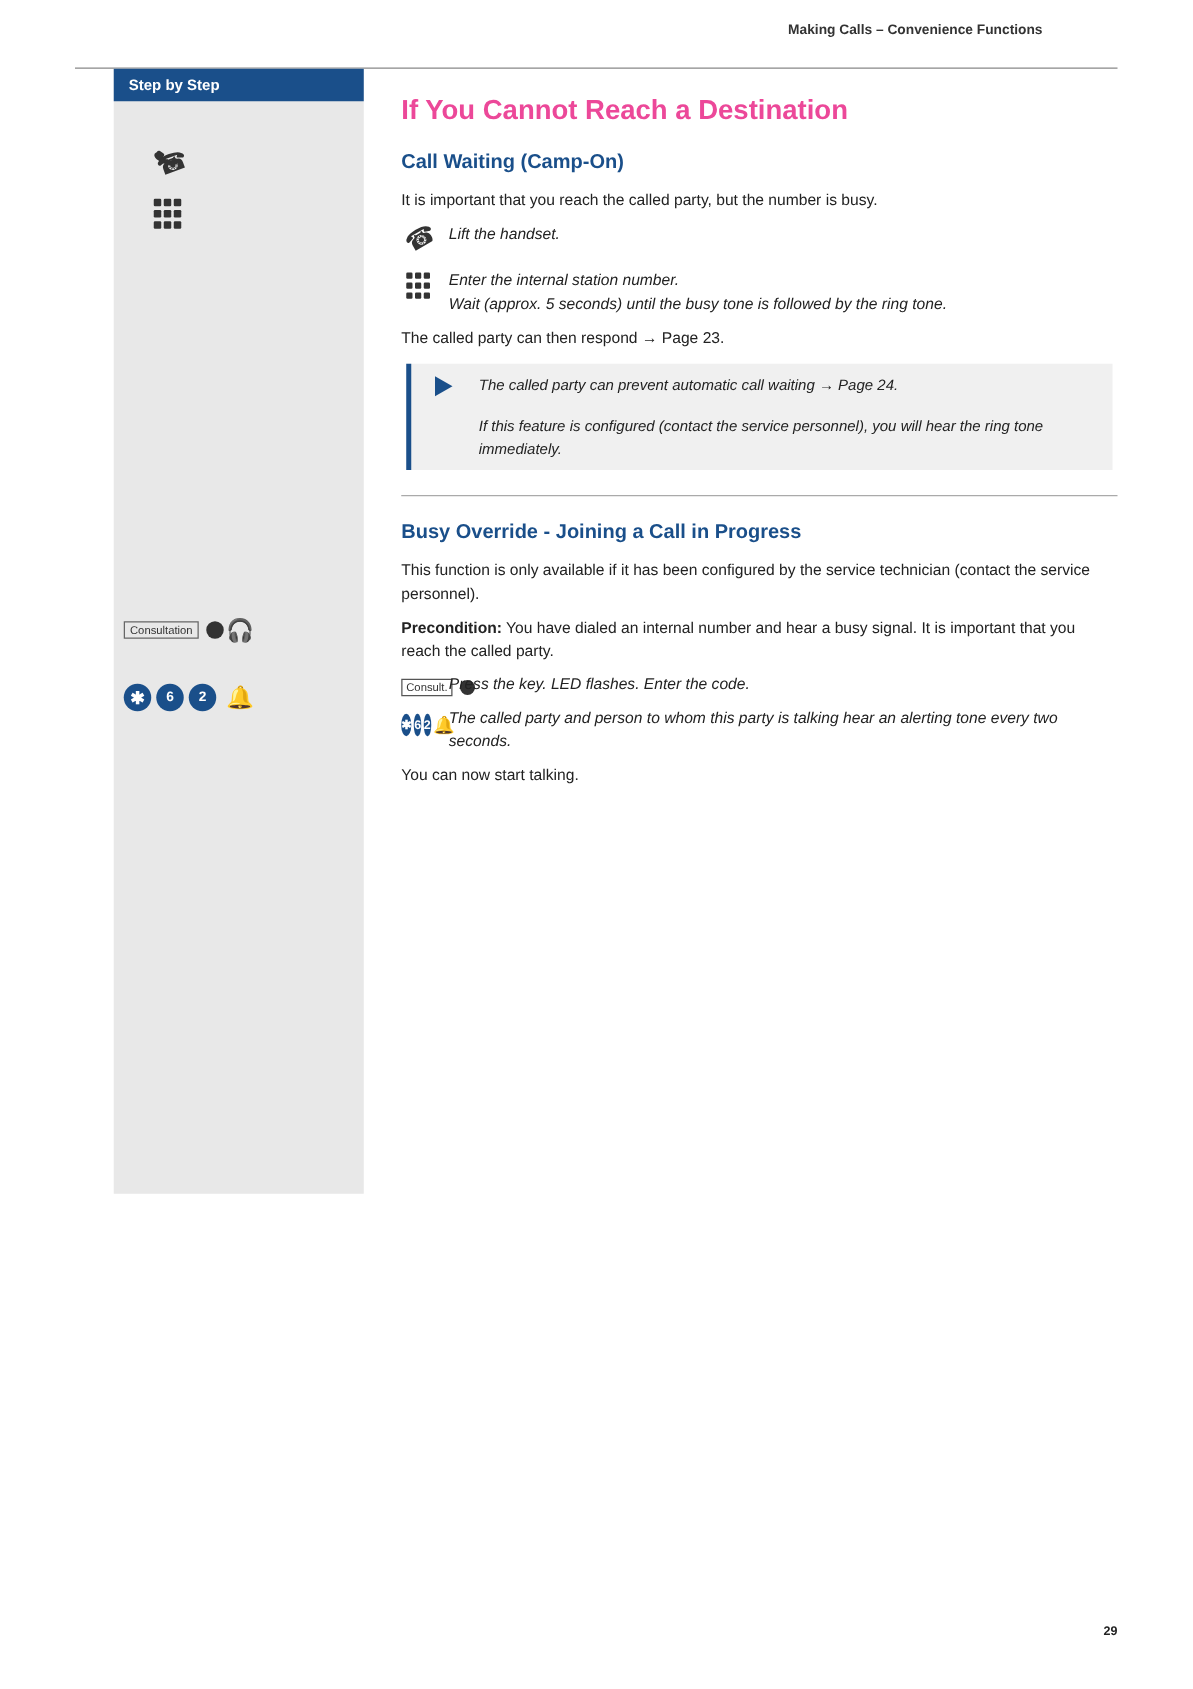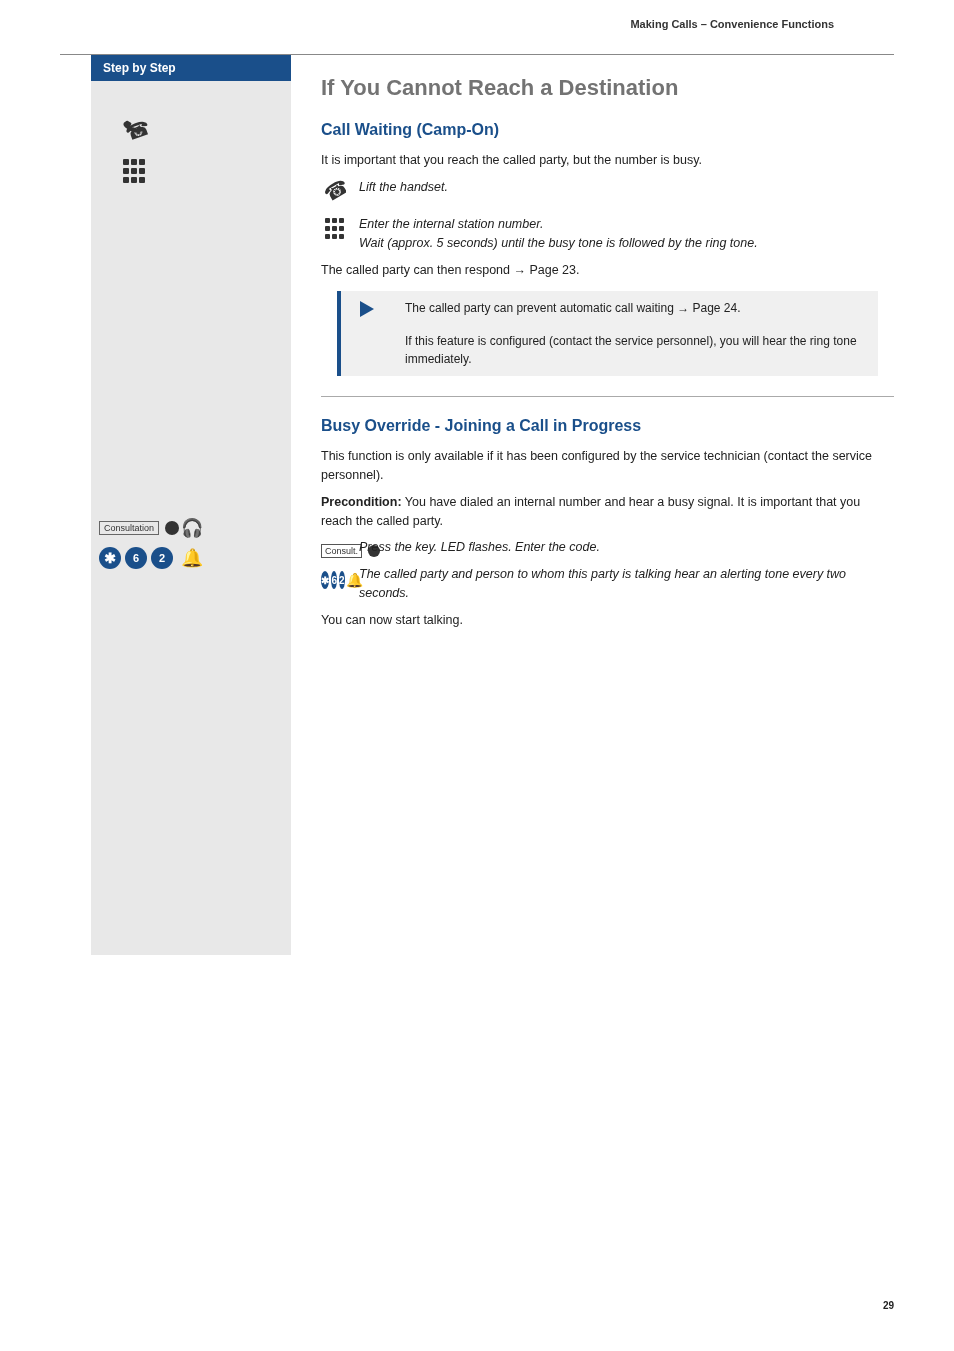--- a/index.html
+++ b/index.html
@@ -84,21 +84,21 @@
     .key-6b { background: #1a4f8a; }
 
     .content-area {
       flex: 1;
       padding: 0 0 40px 30px;
     }
 
     .main-title {
       font-size: 22px;
       font-weight: bold;
-      color: #737373;
+      color: #ec4899;
       margin: 20px 0 20px 0;
       line-height: 1.2;
     }
 
     .section-title {
       font-size: 16px;
       font-weight: bold;
       color: #1a4f8a;
       margin: 20px 0 10px 0;
       padding-bottom: 2px;
@@ -131,24 +131,25 @@
       line-height: 1.5;
       color: #222;
       flex: 1;
       font-style: italic;
     }
 
     .note-box {
       border-left: 4px solid #1a4f8a;
       background: #f0f0f0;
       padding: 8px 12px;
-      margin: 12px 16px;
-      display: flex;
-      gap: 24px;
+      margin: 12px 4px;
+      display: flex;
+      gap: 14px;
       align-items: flex-start;
+      font-style: italic;
     }
 
     .note-arrow {
       flex-shrink: 0;
       width: 28px;
       display: flex;
       align-items: center;
       justify-content: center;
       margin-top: 2px;
     }
@@ -216,21 +217,21 @@
         <rect x="2" y="11" width="6" height="6" rx="1" fill="#333"></rect>
         <rect x="10" y="11" width="6" height="6" rx="1" fill="#333"></rect>
         <rect x="18" y="11" width="6" height="6" rx="1" fill="#333"></rect>
         <rect x="2" y="20" width="6" height="6" rx="1" fill="#333"></rect>
         <rect x="10" y="20" width="6" height="6" rx="1" fill="#333"></rect>
         <rect x="18" y="20" width="6" height="6" rx="1" fill="#333"></rect>
       </svg>
     </div>
 
     
-    <div style="position: absolute; top: 462px; left: 8px; display: flex; align-items: center; gap: 6px;">
+    <div style="position: absolute; top: 438px; left: 8px; display: flex; align-items: center; gap: 6px;">
       <div class="consultation-box">Consultation</div>
       <div style="display: flex; align-items: center; gap: 2px;">
         <div class="consultation-dot"></div>
         <div style="font-size: 18px; color: #333;">🎧</div>
       </div>
     </div>
 
     
     <div style="position: absolute; top: 492px; left: 8px; display: flex; align-items: center; gap: 4px;">
       <div class="key-circle key-star">✱</div>

